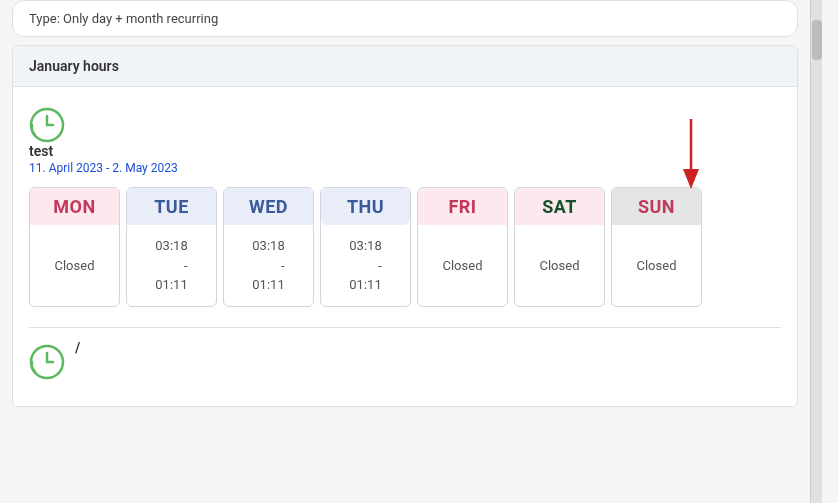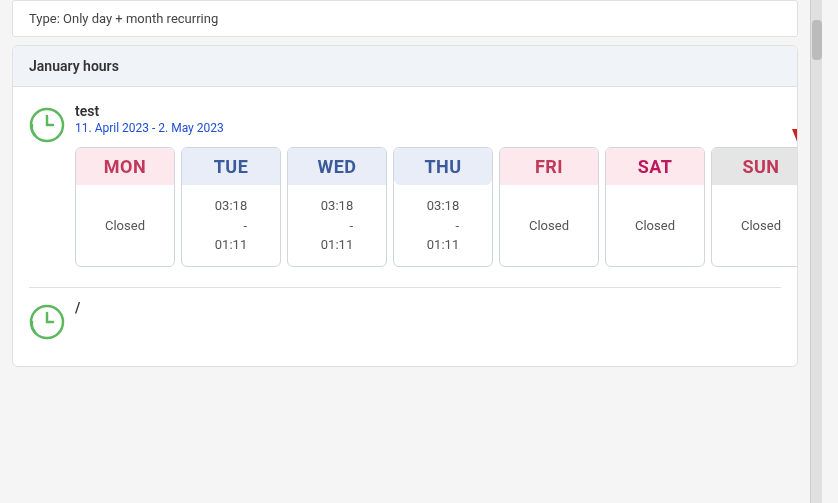--- a/index.html
+++ b/index.html
@@ -35,21 +35,21 @@
       background: #bbb;
       border-radius: 4px;
       position: absolute;
       top: 20px;
       left: 1px;
     }
 
     .type-bar {
       background: #fff;
       border: 1px solid #e0e0e0;
-      border-radius: 3px;
+      border-radius: 12px;
       padding: 10px 16px;
       margin: 0 12px 8px 12px;
       font-size: 13px;
       color: #444;
     }
 
     .opening-hours-section {
       background: #fff;
       border: 1px solid #e0e0e0;
       border-radius: 6px;
@@ -63,21 +63,21 @@
       font-size: 14px;
       color: #333;
       border-bottom: 1px solid #e0e0e0;
     }
     .section-body {
       padding: 16px;
     }
 
     .schedule-entry {
       display: flex;
-      flex-direction: row;
+      flex-direction: column;
       align-items: flex-start;
       margin-bottom: 20px;
       position: relative;
     }
     .schedule-icon {
       width: 36px;
       height: 36px;
       margin-right: 10px;
       margin-top: 4px;
       flex-shrink: 0;
@@ -102,42 +102,42 @@
     }
 
     .days-grid {
       display: flex;
       flex-direction: row;
       gap: 6px;
     }
     .day-card {
       border: 1px solid #d0d5e0;
       border-radius: 6px;
-      width: 100px;
+      width: 91px;
       min-height: 120px;
       display: flex;
       flex-direction: column;
       align-items: center;
       overflow: hidden;
       background: #fff;
     }
     .day-header {
       width: 100%;
       padding: 8px 4px;
       text-align: center;
       font-weight: 700;
       font-size: 18px;
       letter-spacing: 0.5px;
     }
     .day-header.mon { color: #c0395a; background: #fde8ed; }
     .day-header.tue { color: #3a5a9a; background: #e8edf8; }
     .day-header.wed { color: #3a5a9a; background: #e8edf8; }
     .day-header.thu { color: #3a5a9a; background: #e8edf8; border-radius: 6px; }
     .day-header.fri { color: #c0395a; background: #fde8ed; }
-    .day-header.sat { color: #be185d; background: #fde8ed; }
+    .day-header.sat { color: #14532d; background: #fde8ed; }
     .day-header.sun { color: #c0395a; background: #e5e5e5; }
 
     .day-body {
       flex: 1;
       display: flex;
       flex-direction: column;
       align-items: center;
       justify-content: center;
       padding: 10px 6px;
       font-size: 13px;

